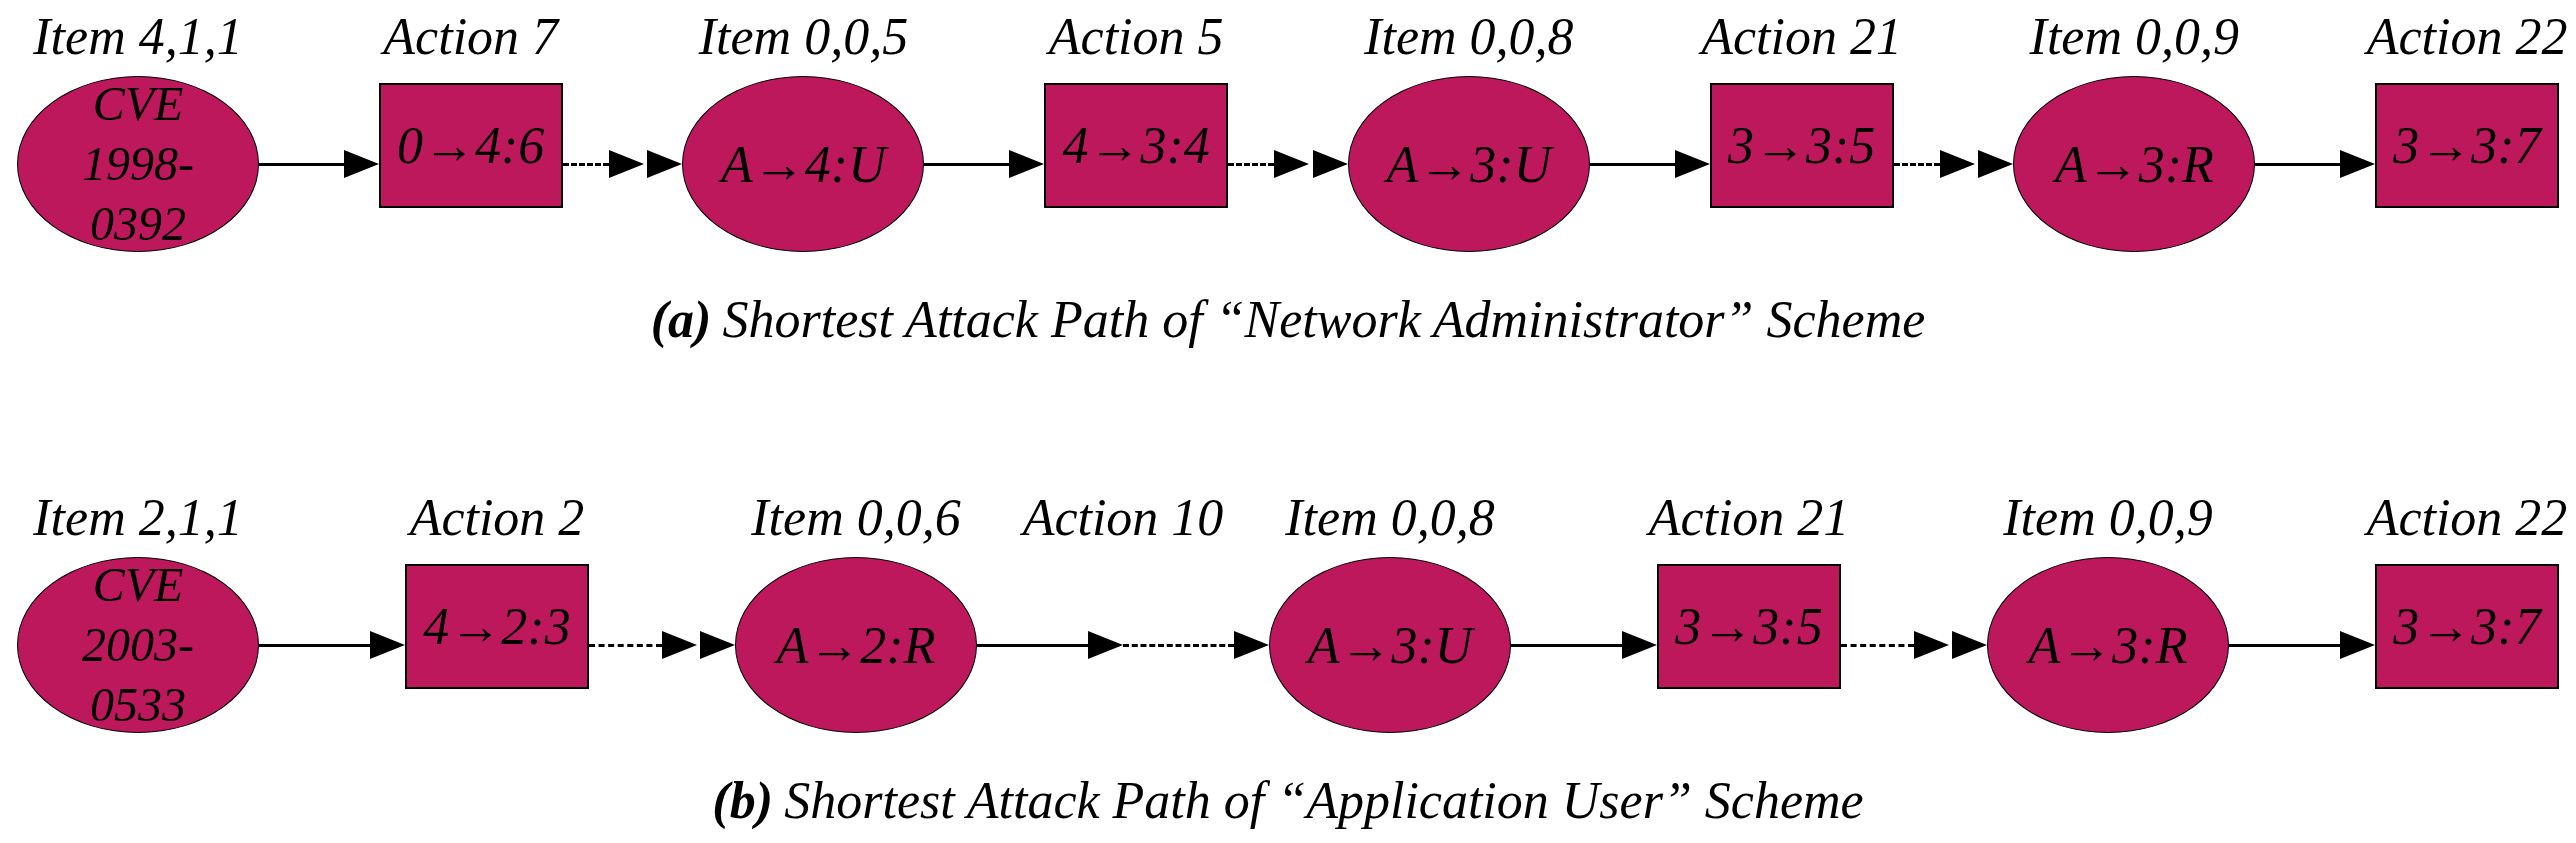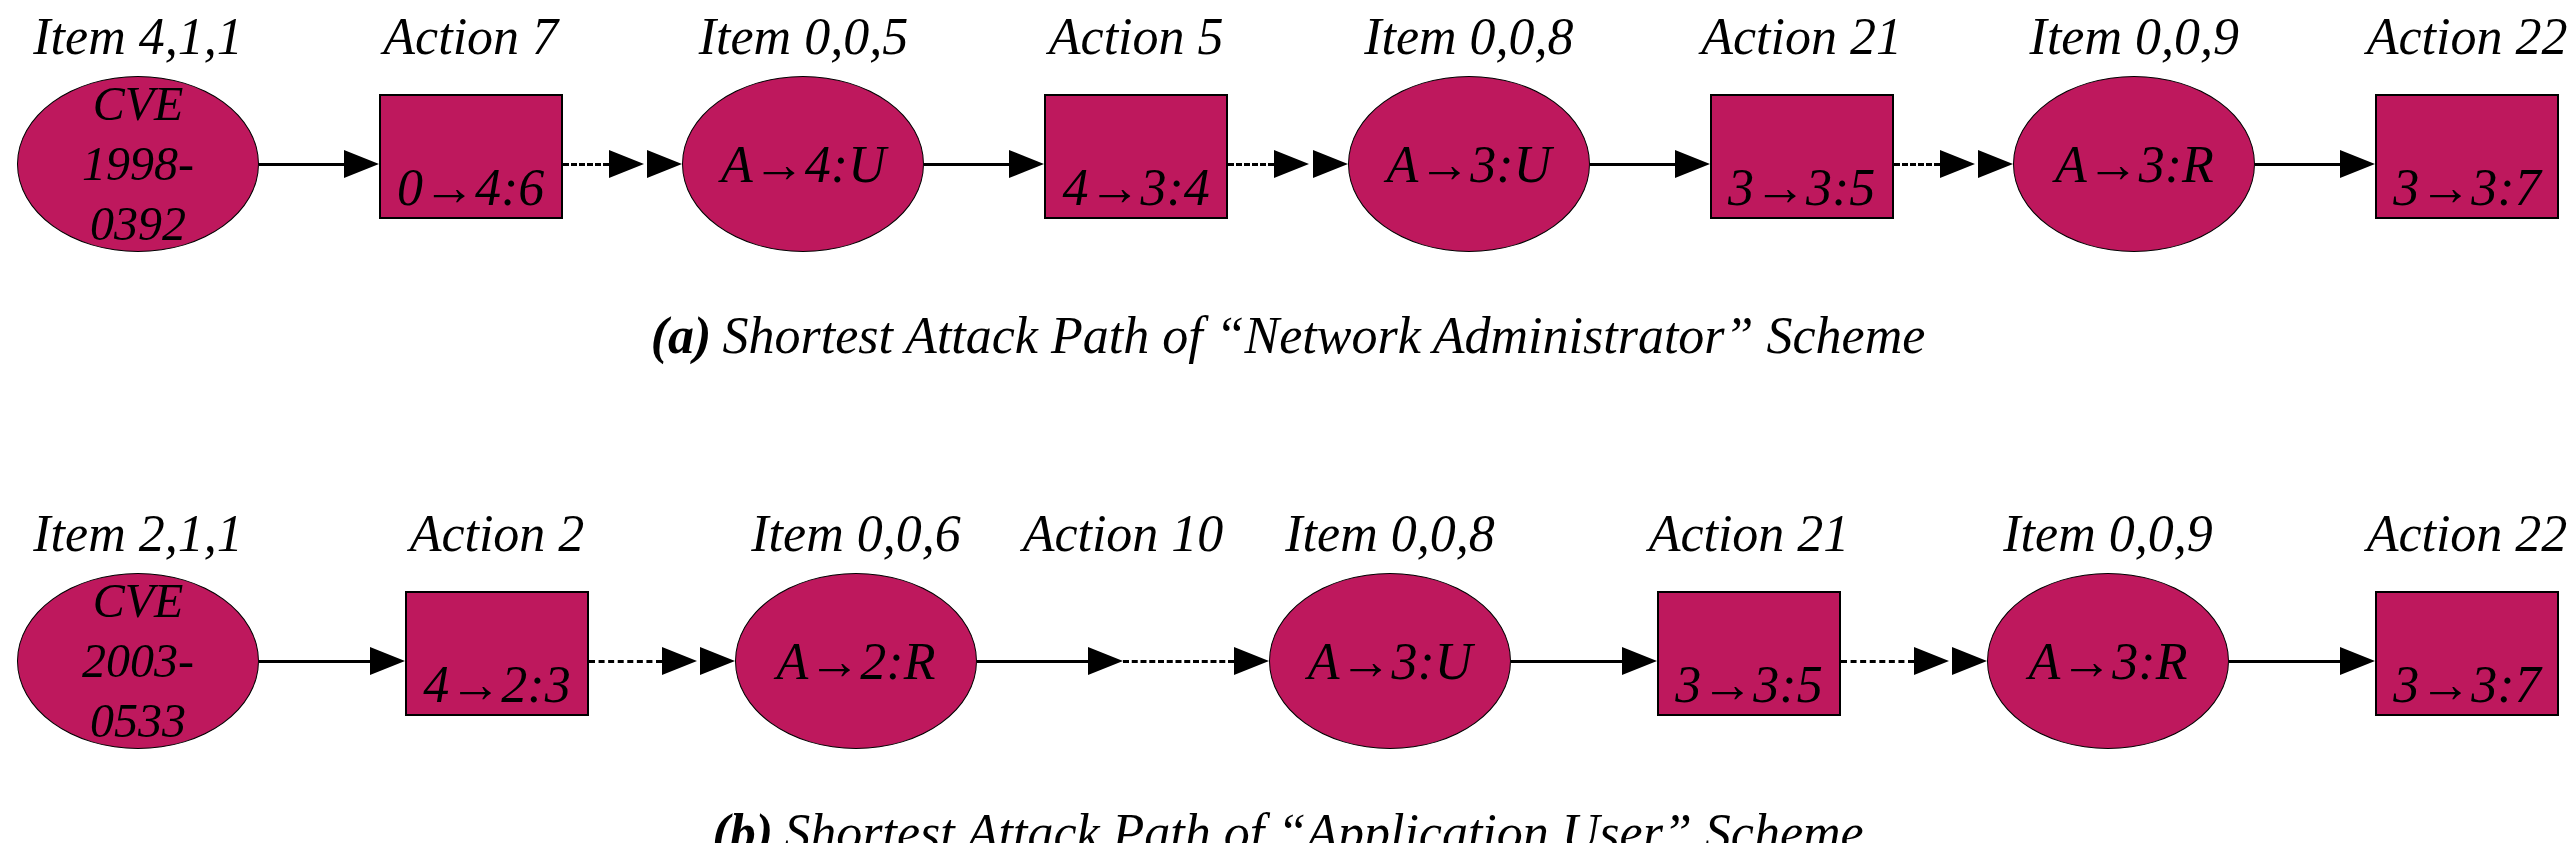--- a/index.html
+++ b/index.html
@@ -5,29 +5,29 @@
   html,body{margin:0;padding:0;background:#ffffff;overflow:hidden;}
   body{width:2576px;height:843px;color:#000;font-family:"Liberation Serif", serif;}
   .figure{position:relative;font-style:italic;}
   .figure-a{padding-top:7px;}
   .figure-b{padding-top:139px;}
   .path-row{display:flex;align-items:flex-start;padding:0 17px;}
   .stage{position:relative;display:flex;flex-direction:column;align-items:center;flex:0 0 auto;padding-top:69px;}
   .stage-label{position:absolute;top:1.4px;left:50%;transform:translateX(-50%);white-space:nowrap;font-size:52px;line-height:1.1;}
   .node{display:flex;align-items:center;justify-content:center;box-sizing:border-box;background:#be185d;}
   .node.ellipse{width:242px;height:176px;border:1.4px solid #000;border-radius:50%;}
-  .node.rect{width:184px;height:125px;border:2.1px solid #000;margin-top:18px;align-items:flex-end;}
+  .node.rect{width:184px;height:125px;border:2.1px solid #000;margin-top:7px;}
   .node-text{font-size:52px;white-space:nowrap;}
   .cve-text{font-size:48px;line-height:60px;text-align:center;}
   .connector{flex:1 1 0;min-width:77px;display:flex;align-items:center;margin-top:69px;height:176px;}
   .connector .line{flex:1 1 auto;height:0;border-top:3.5px solid #000;}
   .connector.dashed .line{border-top-style:dashed;}
   .tri{flex:0 0 auto;width:0;height:0;border-top:14.8px solid transparent;border-bottom:14.8px solid transparent;border-left:35px solid #000;}
   .tri + .tri{margin-left:3.5px;}
-  .caption{text-align:center;font-size:52px;margin-top:54px;white-space:nowrap;}
+  .caption{text-align:center;font-size:52px;margin-top:38px;white-space:nowrap;}
   .caption b{margin-right:11.3px;}
 </style>
 </head>
 <body>
 
 <div class="figure figure-a">
   <div class="path-row">
       <div class="stage">
         <div class="stage-label">Item 4,1,1</div>
         <div class="node ellipse">

